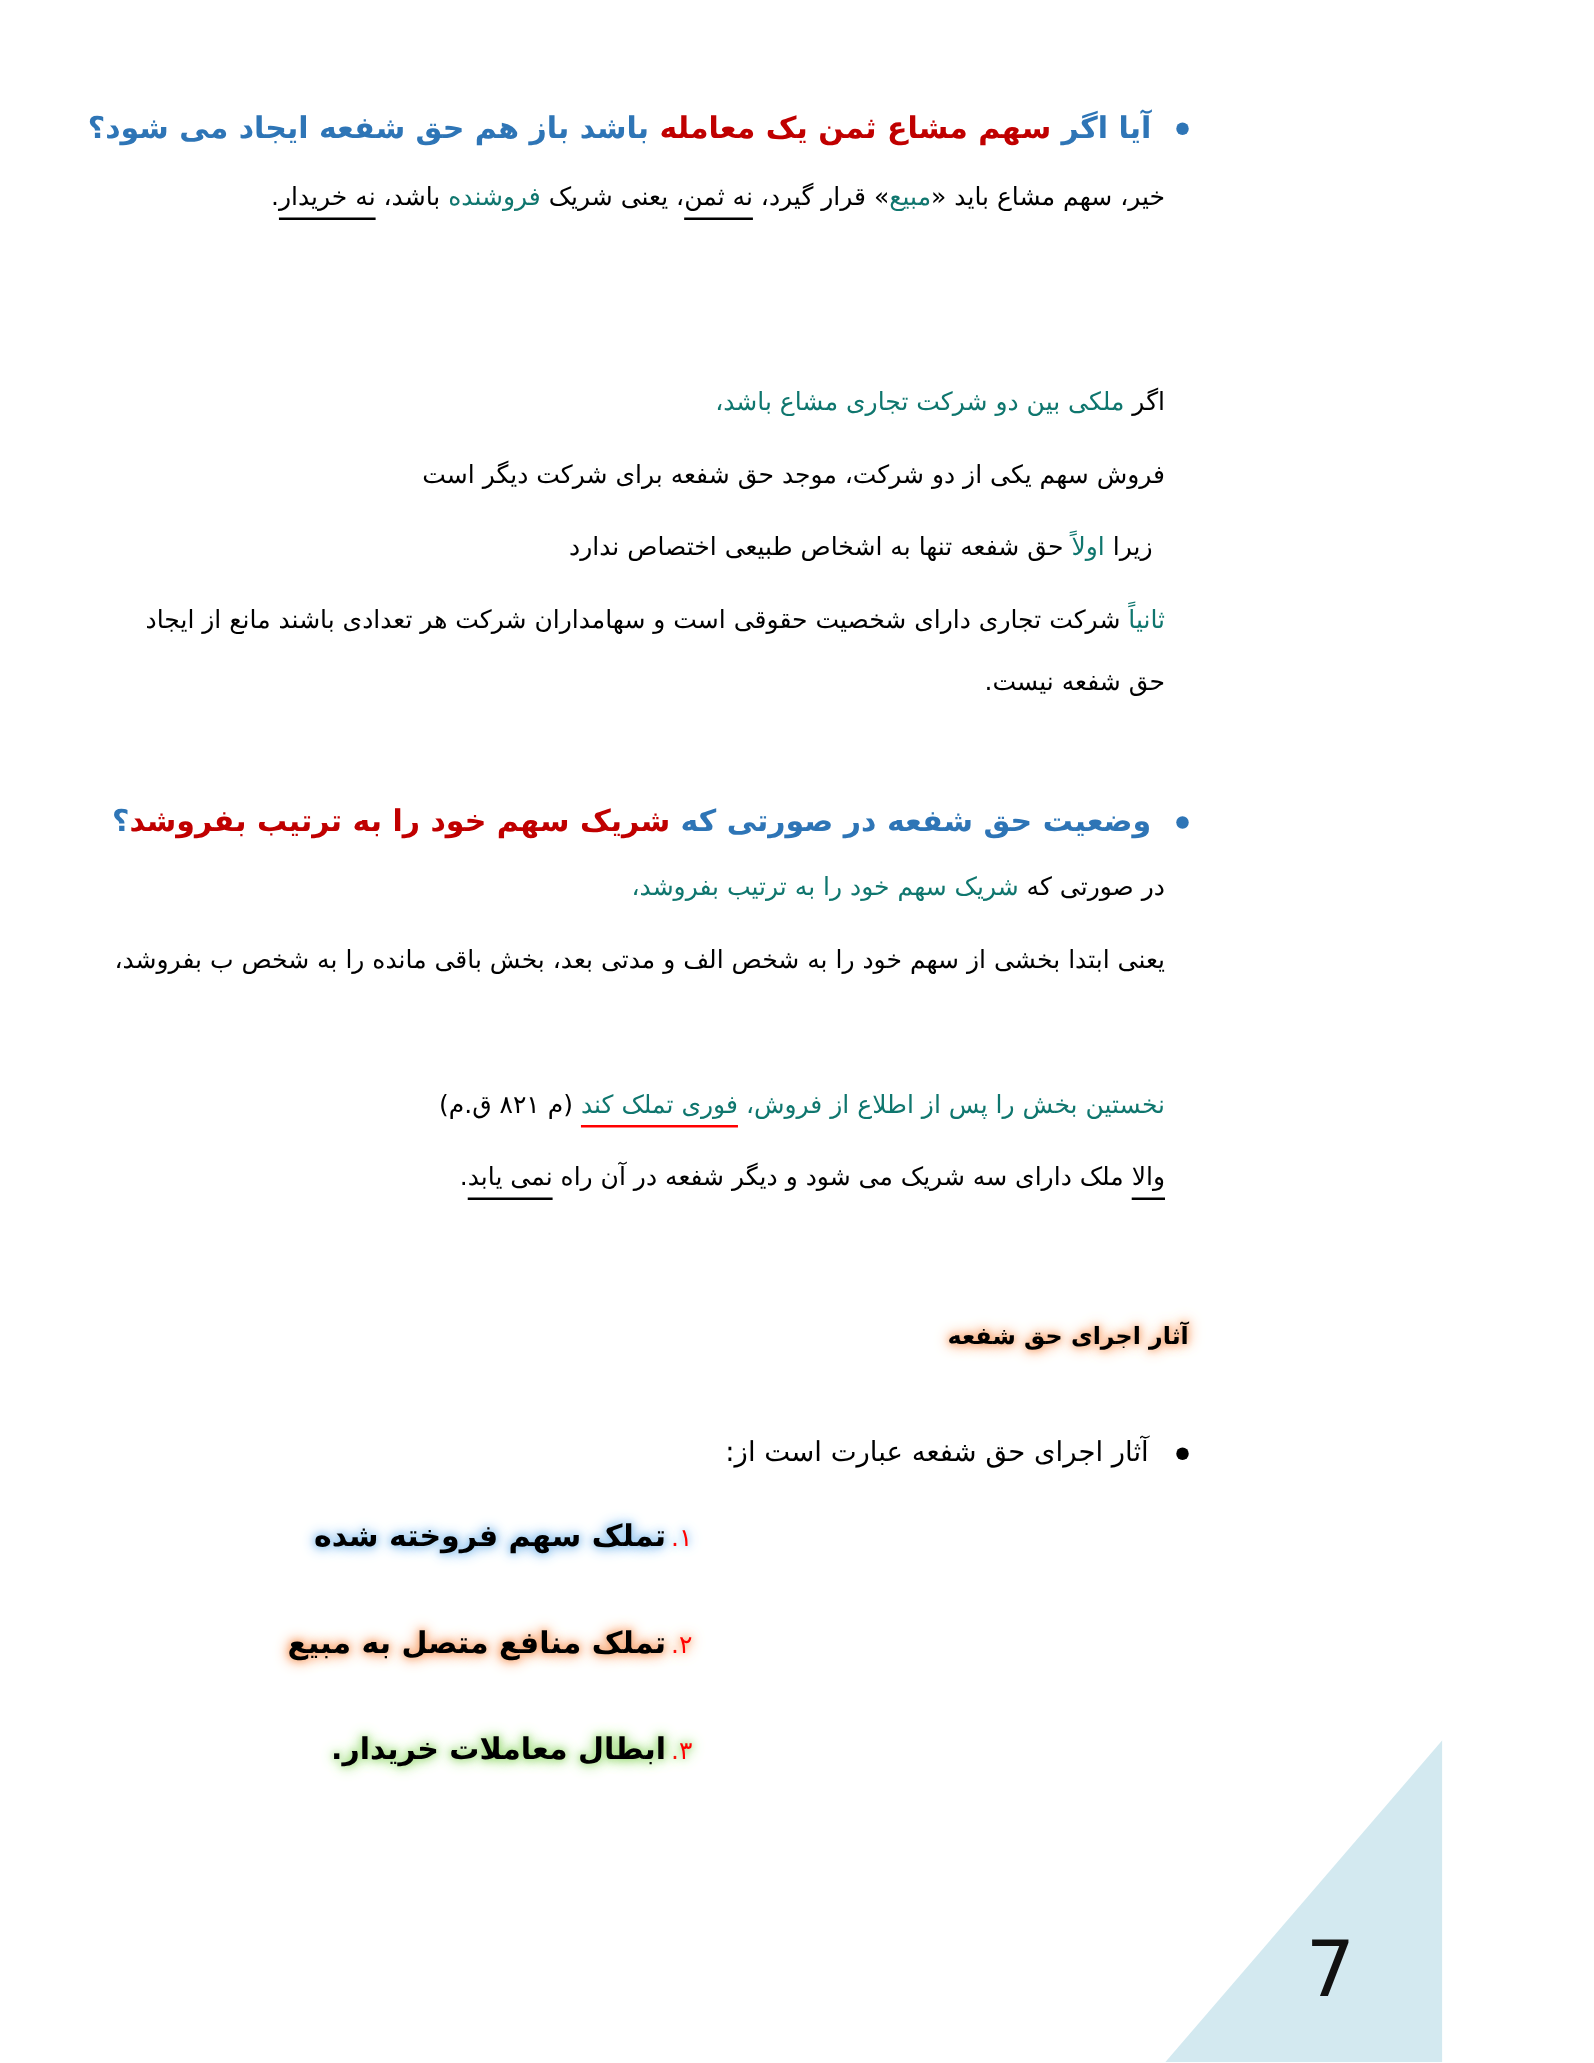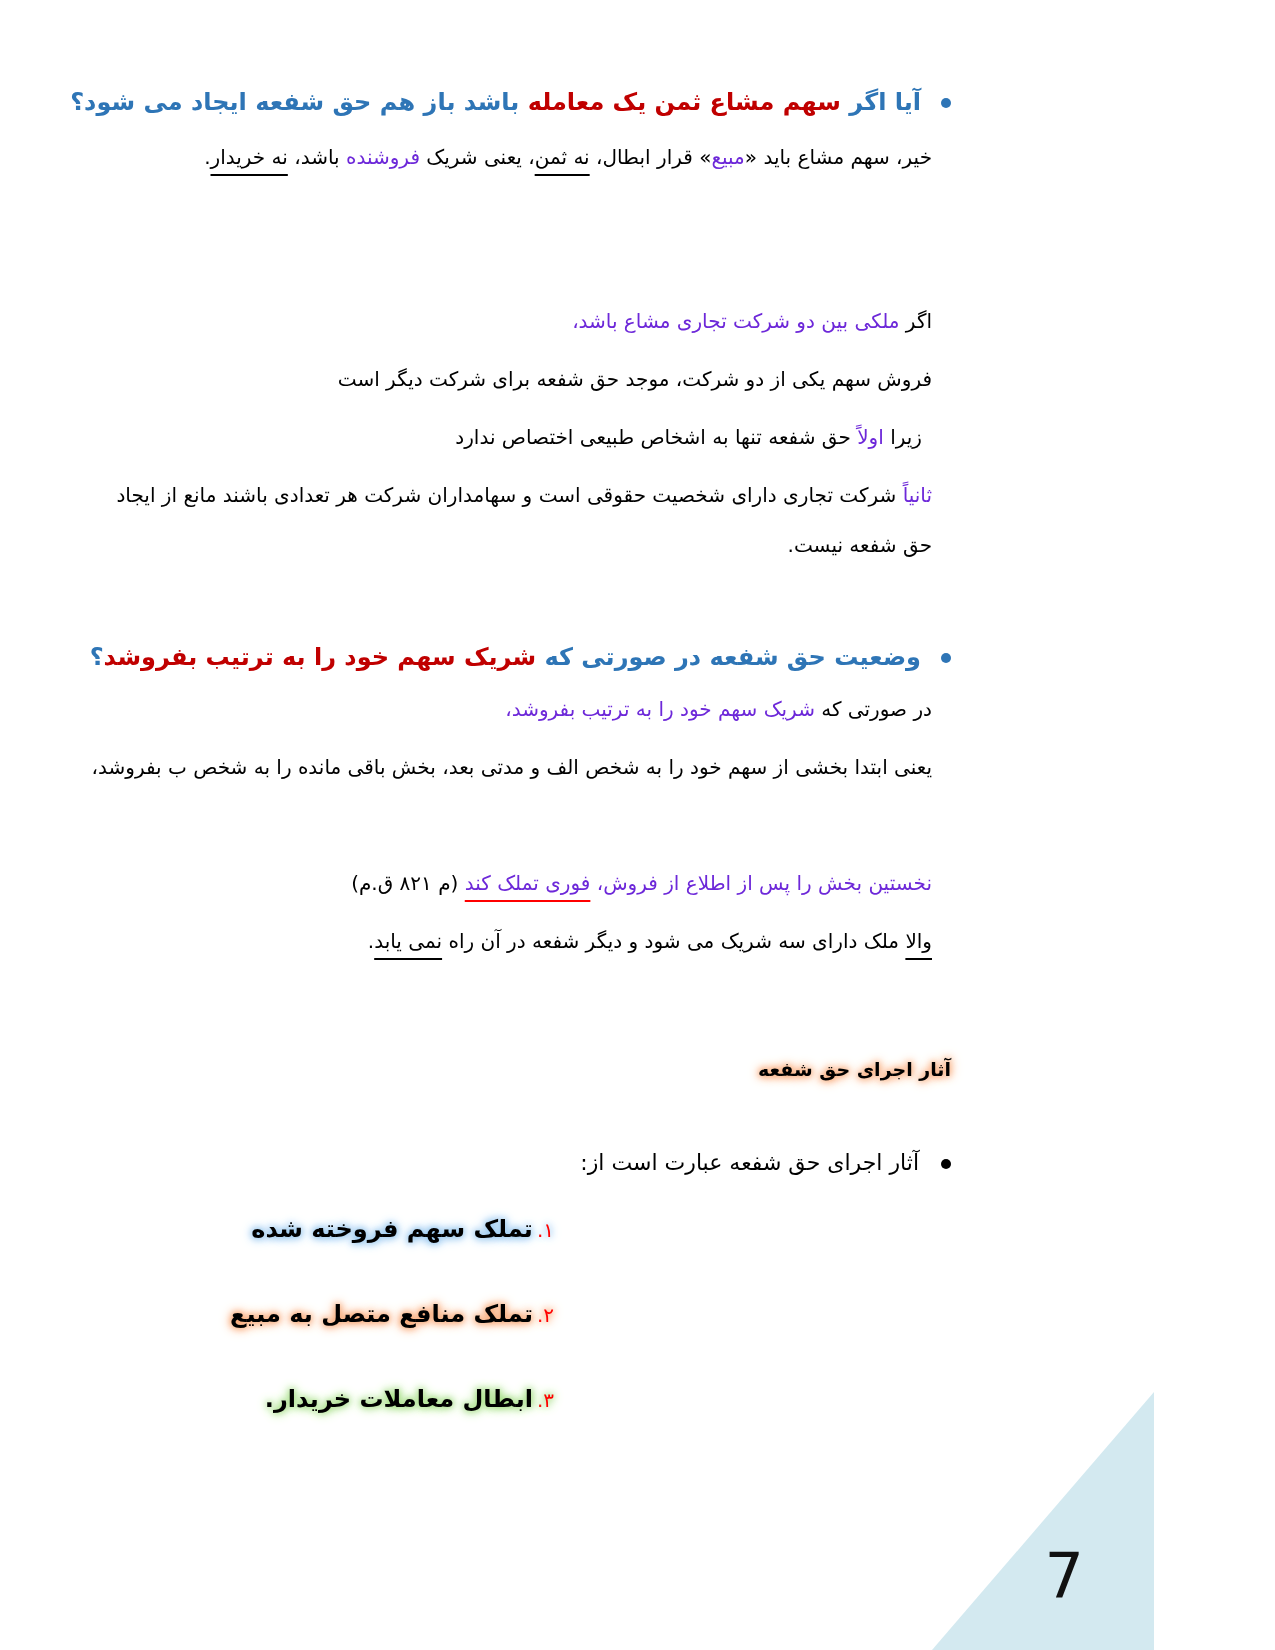--- a/index.html
+++ b/index.html
@@ -24,21 +24,21 @@
   .q {
     font-family:"DejaVu Sans", sans-serif; font-weight:bold;
     font-size:24px; line-height:34px; white-space:nowrap;
   }
   .q .bullet {
     display:inline-block; width:10px; height:10px; border-radius:50%;
     background:#2E75B6; margin-left:20px; vertical-align:middle;
   }
   .blue { color:#2E75B6; }
   .dred { color:#C00000; }
-  .red { color:#6d28d9; }
+  .red { color:#0f766e; }
   .ans {
     font-family:"DejaVu Sans", sans-serif; font-size:20px; line-height:58px;
     white-space:nowrap; color:#000;
   }
   .ans.wrap { white-space:normal; line-height:50px; }
   .ul { text-decoration:underline; text-underline-offset:10px; text-decoration-thickness:2px; }
   .ul-red { text-decoration:underline; text-decoration-color:#FF0000; text-underline-offset:10px; text-decoration-thickness:2px; }
   .section-title {
     font-family:"DejaVu Sans", sans-serif; font-weight:bold; font-size:19px;
     color:#000;
@@ -57,21 +57,21 @@
 </style>
 </head>
 <body>
 
 <div class="page">
 
   <div class="block q" style="right:203px; top:85px;">
     <span class="bullet"></span><span class="blue">آیا اگر </span><span class="dred">سهم مشاع ثمن یک معامله</span><span class="blue"> باشد باز هم حق شفعه ایجاد می شود؟</span>
   </div>
   <div class="block ans" style="right:222px; top:128px;">
-    <span>خیر، سهم مشاع باید «</span><span class="red">مبیع</span><span>» قرار ابطال، </span><span class="ul">نه ثمن</span><span>، یعنی شریک </span><span class="red">فروشنده</span><span> باشد، </span><span class="ul">نه خریدار</span><span>.</span>
+    <span>خیر، سهم مشاع باید «</span><span class="red">مبیع</span><span>» قرار گیرد، </span><span class="ul">نه ثمن</span><span>، یعنی شریک </span><span class="red">فروشنده</span><span> باشد، </span><span class="ul">نه خریدار</span><span>.</span>
   </div>
 
   <div class="block ans" style="right:222px; top:350px;">
     <span>فروش سهم یکی از دو شرکت، موجد حق شفعه برای شرکت دیگر است</span>
   </div>
   <div class="block ans" style="right:222px; top:292px;">
     <span>اگر </span><span class="red">ملکی بین دو شرکت تجاری مشاع باشد،</span>
   </div>
   <div class="block ans" style="right:232px; top:408px;">
     <span>زیرا </span><span class="red">اولاً</span><span> حق شفعه تنها به اشخاص طبیعی اختصاص ندارد</span>

